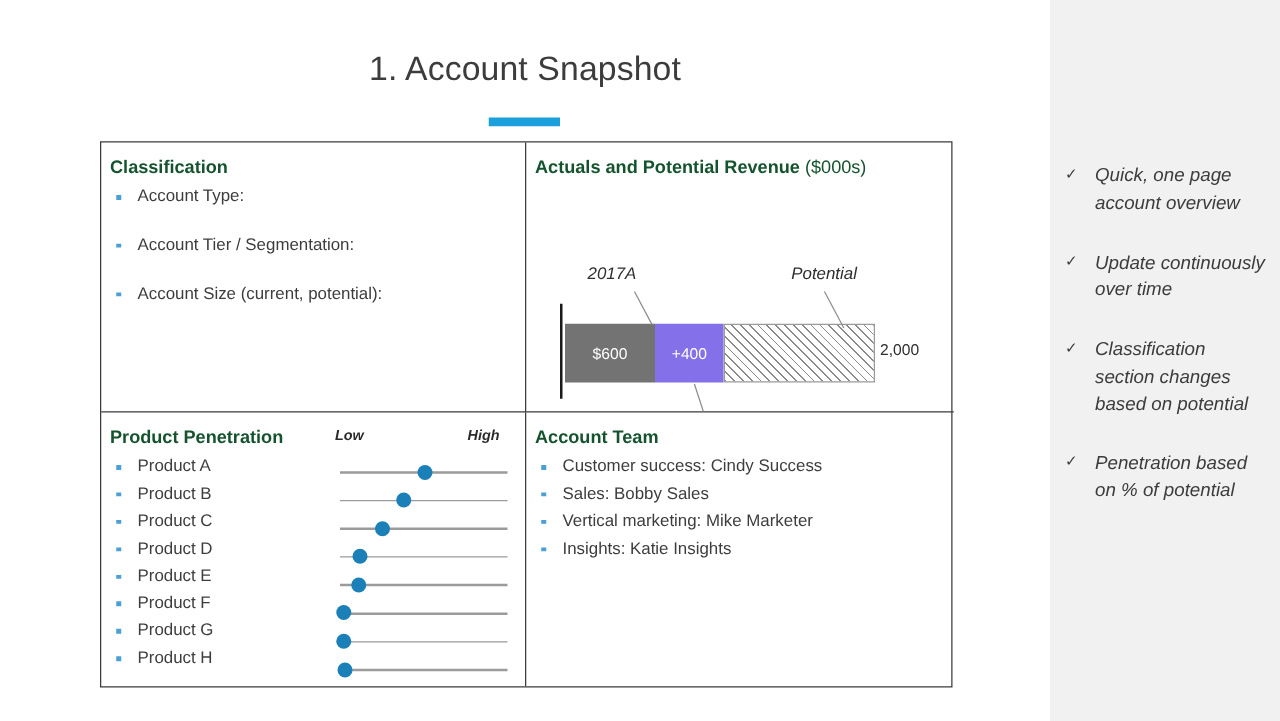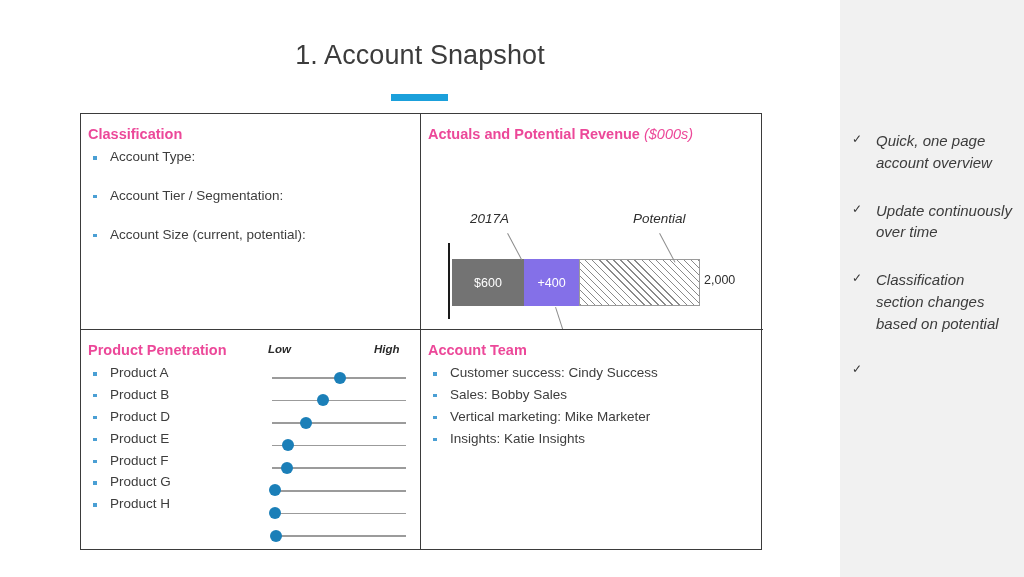--- a/index.html
+++ b/index.html
@@ -64,27 +64,26 @@
     padding: 12px 10px 8px 7px;
     overflow: hidden;
   }
 
   .cell.br { border-right: 1.3px solid #3b3b3b; }
   .cell.bb { border-bottom: 1.3px solid #3b3b3b; }
 
   .cell-title {
     font-size: 14.5px;
     font-weight: bold;
-    color: #ec4899;
+    color: #14532d;
     margin-bottom: 7px;
   }
   .cell-title .light {
     font-weight: normal;
     font-size: 14.5px;
-    font-style: italic;
   }
 
   
   .bullets { list-style: none; }
   .bullets li {
     position: relative;
     padding-left: 22px;
     font-size: 13.5px;
     color: #3d3d3d;
     line-height: 1.25;
@@ -283,20 +282,21 @@
     </div>
 
     <div class="cell br">
       <div class="cell-title">Product Penetration</div>
       <div class="pen-head pen-low">Low</div>
       <div class="pen-head pen-high">High</div>
 
       <ul class="bullets tight">
         <li>Product A</li>
         <li>Product B</li>
+        <li>Product C</li>
         <li>Product D</li>
         <li>Product E</li>
         <li>Product F</li>
         <li>Product G</li>
         <li>Product H</li>
       </ul>
 
       <div class="slider-stack">
         <div class="slider">
           <div class="slider-track"></div>
@@ -354,14 +354,15 @@
   <div class="side-item">
     <span class="side-check">✓</span>
     <span class="side-text">Update continuously over time</span>
   </div>
   <div class="side-item">
     <span class="side-check">✓</span>
     <span class="side-text">Classification section changes based on potential</span>
   </div>
   <div class="side-item">
     <span class="side-check">✓</span>
+    <span class="side-text">Penetration based on % of potential</span>
   </div>
 </div>
 
 </body></html>

